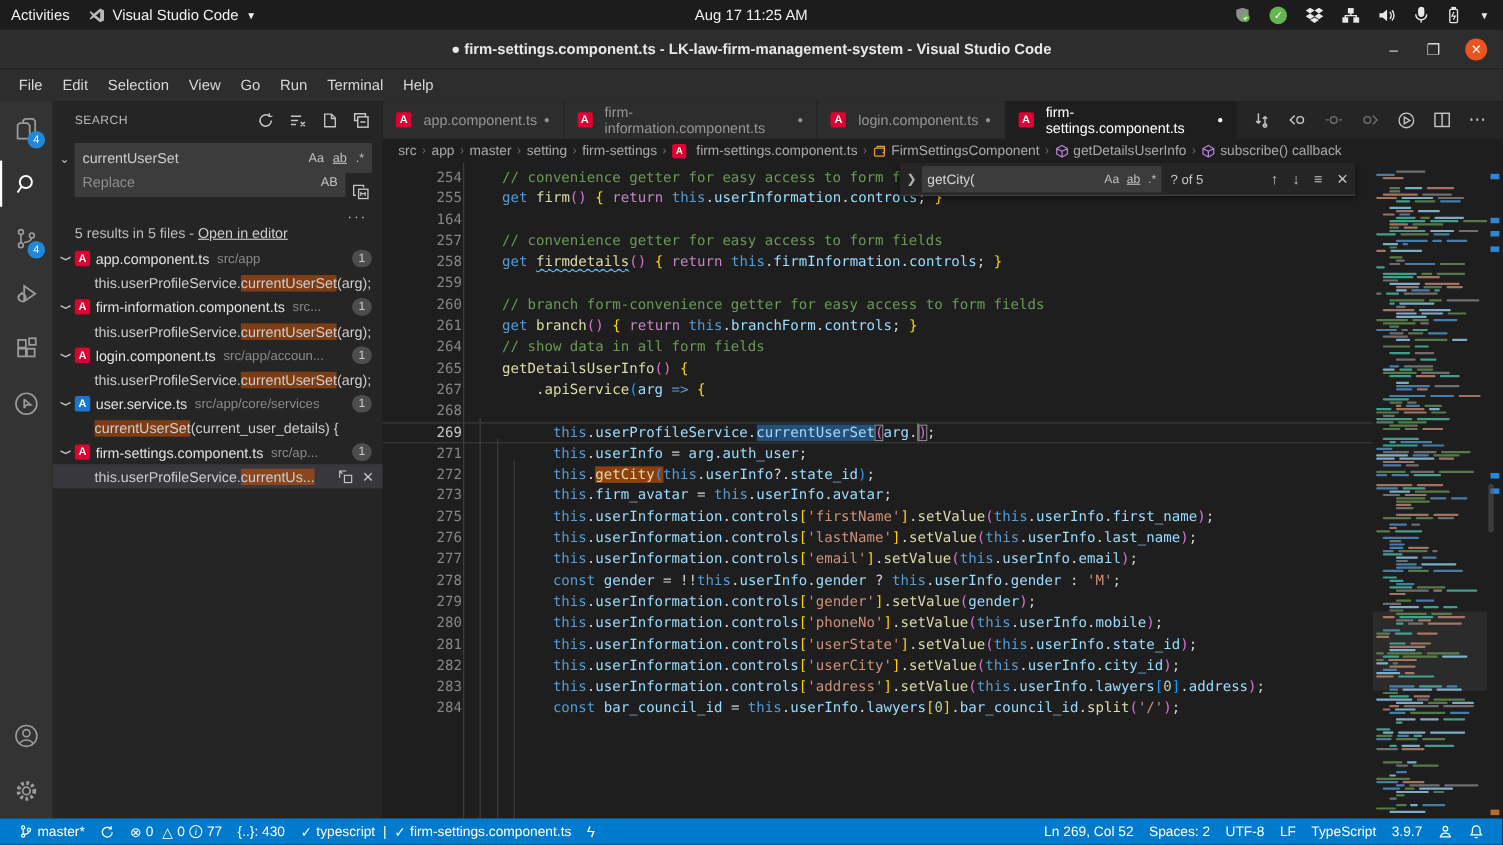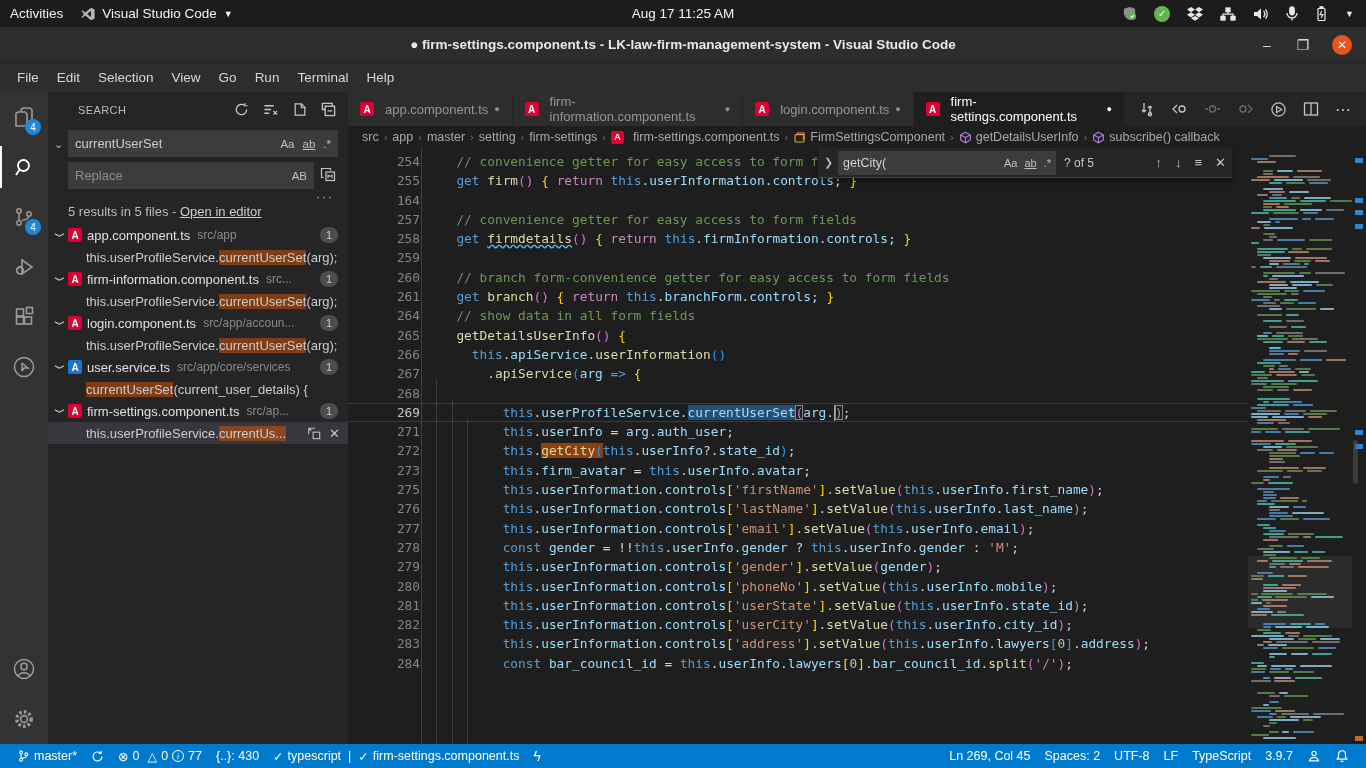--- a/index.html
+++ b/index.html
@@ -34,32 +34,32 @@
   #activitybar{position:absolute;left:0;top:92px;width:48px;height:652px;background:#333333;display:flex;flex-direction:column;align-items:center;}
   .act{position:relative;width:48px;height:50px;display:flex;align-items:center;justify-content:center;color:#9b9b9b;}
   .act.active{color:#fff;}
   .act.active::before{content:"";position:absolute;left:0;top:4px;bottom:4px;width:2px;background:#fff;}
   .act .badge{position:absolute;right:7px;bottom:7px;min-width:16px;height:16px;border-radius:9px;background:#2188d9;color:#fff;
     font-size:10px;display:flex;align-items:center;justify-content:center;padding:0 3px;}
   #activitybar .spacer{flex:1;}
 
   
   #sidebar{position:absolute;left:48px;top:92px;width:300px;height:652px;background:#252526;color:#cccccc;font-size:13px;overflow:hidden;}
-  .sb-head{display:flex;align-items:center;height:35px;padding:0 12px 0 30px;}
+  .sb-head{display:flex;align-items:center;height:35px;padding:0 12px 0 20px;}
   .sb-title{font-size:11px;letter-spacing:.4px;color:#bbbbbb;}
   .sb-head .tools{margin-left:auto;display:flex;gap:14px;color:#c5c5c5;}
   .sb-chevron{position:absolute;left:6px;top:46px;color:#c5c5c5;font-size:11px;}
   .inputbox{position:absolute;left:20px;right:10px;height:27px;background:#3c3c3c;border:1px solid #3c3c3c;
     display:flex;align-items:center;color:#cccccc;}
   .inputbox input{flex:1;background:transparent;border:0;outline:0;color:#cccccc;font-size:13px;padding:0 6px;font-family:"Liberation Sans",sans-serif;}
   .inputbox input::placeholder{color:#8e8e8e;}
   .inputbox .opts{display:flex;align-items:center;gap:8px;padding-right:6px;color:#c0c0c0;font-size:11.5px;}
   .opt-ab{text-decoration:underline;}
   #search-box{top:38px;}
-  #replace-box{top:70px;right:34px;}
+  #replace-box{top:60px;right:34px;}
   .replace-all-btn{position:absolute;right:12px;top:74px;color:#c5c5c5;}
   .sb-more{position:absolute;right:14px;top:98px;color:#c5c5c5;letter-spacing:2px;font-size:12px;}
   .sb-summary{position:absolute;left:20px;top:112px;color:#bbbbbb;}
   .sb-summary a{color:#cccccc;text-decoration:underline;}
   #results{position:absolute;left:0;top:132px;right:0;bottom:0;}
   .trow{height:22px;display:flex;align-items:center;white-space:nowrap;overflow:hidden;}
   .trow .twist{width:16px;margin-left:4px;color:#c5c5c5;font-size:9px;display:flex;justify-content:center;}
   .fico{width:14px;height:14px;border-radius:2px;color:#fff;font-size:10px;font-weight:bold;display:flex;align-items:center;justify-content:center;margin-right:5px;}
   .fico.red{background:#dd0031;} .fico.blue{background:#1976d2;}
   .trow .fname{color:#e0e0e0;margin-right:7px;}
@@ -527,21 +527,20 @@
           <div class="code-line"><span class="ln">254</span><span class="code"><span class="t-cm">  // convenience getter for easy access to form fields</span></span></div>
           <div class="code-line"><span class="ln">255</span><span class="code"><span class="t-kw">  get </span><span class="t-fn">firm</span><span class="t-b2">()</span><span class="t-pun"> </span><span class="t-b1">{</span><span class="t-pun"> </span><span class="t-ctl">return</span><span class="t-pun"> </span><span class="t-kw">this</span><span class="t-pun">.</span><span class="t-prop">userInformation</span><span class="t-pun">.</span><span class="t-prop">controls</span><span class="t-pun">; </span><span class="t-b1">}</span></span></div>
           <div class="code-line"><span class="ln">164</span><span class="code"></span></div>
           <div class="code-line"><span class="ln">257</span><span class="code"><span class="t-cm">  // convenience getter for easy access to form fields</span></span></div>
           <div class="code-line"><span class="ln">258</span><span class="code"><span class="t-kw">  get </span><span class="t-fn m-squig">firmdetails</span><span class="t-b2">()</span><span class="t-pun"> </span><span class="t-b1">{</span><span class="t-pun"> </span><span class="t-ctl">return</span><span class="t-pun"> </span><span class="t-kw">this</span><span class="t-pun">.</span><span class="t-prop">firmInformation</span><span class="t-pun">.</span><span class="t-prop">controls</span><span class="t-pun">; </span><span class="t-b1">}</span></span></div>
           <div class="code-line"><span class="ln">259</span><span class="code"></span></div>
           <div class="code-line"><span class="ln">260</span><span class="code"><span class="t-cm">  // branch form-convenience getter for easy access to form fields</span></span></div>
           <div class="code-line"><span class="ln">261</span><span class="code"><span class="t-kw">  get </span><span class="t-fn">branch</span><span class="t-b2">()</span><span class="t-pun"> </span><span class="t-b1">{</span><span class="t-pun"> </span><span class="t-ctl">return</span><span class="t-pun"> </span><span class="t-kw">this</span><span class="t-pun">.</span><span class="t-prop">branchForm</span><span class="t-pun">.</span><span class="t-prop">controls</span><span class="t-pun">; </span><span class="t-b1">}</span></span></div>
           <div class="code-line"><span class="ln">264</span><span class="code"><span class="t-cm">  // show data in all form fields</span></span></div>
           <div class="code-line"><span class="ln">265</span><span class="code"><span class="t-fn">  getDetailsUserInfo</span><span class="t-b2">()</span><span class="t-pun"> </span><span class="t-b1">{</span></span></div>
-          <div class="code-line"><span class="ln">266</span><span class="code"><span class="t-kw">    this</span><span class="t-pun">.</span><span class="t-prop">apiService</span><span class="t-pun">.</span><span class="t-fn">userInformation</span><span class="t-b3">()</span></span></div>
           <div class="code-line"><span class="ln">267</span><span class="code"><span class="t-pun">      .</span><span class="t-fn">apiService</span><span class="t-b3">(</span><span class="t-prop">arg</span><span class="t-pun"> </span><span class="t-kw">=&gt;</span><span class="t-pun"> </span><span class="t-b1">{</span></span></div>
           <div class="code-line"><span class="ln">268</span><span class="code"></span></div>
           <div class="code-line cur"><span class="ln">269</span><span class="code"><span class="t-kw">        this</span><span class="t-pun">.</span><span class="t-prop">userProfileService</span><span class="t-pun">.</span><span class="t-prop m-sel">currentUserSet</span><span class="t-b2 m-bm">(</span><span class="t-prop">arg</span><span class="t-pun">.</span><span class="cursor"></span><span class="t-b2 m-bm">)</span><span class="t-pun">;</span></span></div>
           <div class="code-line"><span class="ln">271</span><span class="code"><span class="t-kw">        this</span><span class="t-pun">.</span><span class="t-prop">userInfo</span><span class="t-pun"> = </span><span class="t-prop">arg</span><span class="t-pun">.</span><span class="t-prop">auth_user</span><span class="t-pun">;</span></span></div>
           <div class="code-line"><span class="ln">272</span><span class="code"><span class="t-kw">        this</span><span class="t-pun">.</span><span class="t-fn m-fm">getCity</span><span class="t-b3 m-fm">(</span><span class="t-kw">this</span><span class="t-pun">.</span><span class="t-prop">userInfo</span><span class="t-pun">?.</span><span class="t-prop">state_id</span><span class="t-b3">)</span><span class="t-pun">;</span></span></div>
           <div class="code-line"><span class="ln">273</span><span class="code"><span class="t-kw">        this</span><span class="t-pun">.</span><span class="t-prop">firm_avatar</span><span class="t-pun"> = </span><span class="t-kw">this</span><span class="t-pun">.</span><span class="t-prop">userInfo</span><span class="t-pun">.</span><span class="t-prop">avatar</span><span class="t-pun">;</span></span></div>
           <div class="code-line"><span class="ln">275</span><span class="code"><span class="t-kw">        this</span><span class="t-pun">.</span><span class="t-prop">userInformation</span><span class="t-pun">.</span><span class="t-prop">controls</span><span class="t-b1">[</span><span class="t-str">'firstName'</span><span class="t-b1">]</span><span class="t-pun">.</span><span class="t-fn">setValue</span><span class="t-b2">(</span><span class="t-kw">this</span><span class="t-pun">.</span><span class="t-prop">userInfo</span><span class="t-pun">.</span><span class="t-prop">first_name</span><span class="t-b2">)</span><span class="t-pun">;</span></span></div>
           <div class="code-line"><span class="ln">276</span><span class="code"><span class="t-kw">        this</span><span class="t-pun">.</span><span class="t-prop">userInformation</span><span class="t-pun">.</span><span class="t-prop">controls</span><span class="t-b1">[</span><span class="t-str">'lastName'</span><span class="t-b1">]</span><span class="t-pun">.</span><span class="t-fn">setValue</span><span class="t-b2">(</span><span class="t-kw">this</span><span class="t-pun">.</span><span class="t-prop">userInfo</span><span class="t-pun">.</span><span class="t-prop">last_name</span><span class="t-b2">)</span><span class="t-pun">;</span></span></div>
           <div class="code-line"><span class="ln">277</span><span class="code"><span class="t-kw">        this</span><span class="t-pun">.</span><span class="t-prop">userInformation</span><span class="t-pun">.</span><span class="t-prop">controls</span><span class="t-b1">[</span><span class="t-str">'email'</span><span class="t-b1">]</span><span class="t-pun">.</span><span class="t-fn">setValue</span><span class="t-b2">(</span><span class="t-kw">this</span><span class="t-pun">.</span><span class="t-prop">userInfo</span><span class="t-pun">.</span><span class="t-prop">email</span><span class="t-b2">)</span><span class="t-pun">;</span></span></div>
           <div class="code-line"><span class="ln">278</span><span class="code"><span class="t-kw">        const </span><span class="t-prop">gender</span><span class="t-pun"> = !!</span><span class="t-kw">this</span><span class="t-pun">.</span><span class="t-prop">userInfo</span><span class="t-pun">.</span><span class="t-prop">gender</span><span class="t-pun"> ? </span><span class="t-kw">this</span><span class="t-pun">.</span><span class="t-prop">userInfo</span><span class="t-pun">.</span><span class="t-prop">gender</span><span class="t-pun"> : </span><span class="t-str">'M'</span><span class="t-pun">;</span></span></div>
@@ -947,21 +946,21 @@
           <span>typescript</span>
         <span style="padding:0 3px;">|</span>
         <span>✓</span>
           <span>firm-settings.component.ts</span>
       </span>
       <span class="sb-item">
         <span style="font-size:14px;">ϟ</span>
       </span>
     </div>
     <div class="sb-right">
-      <span class="sb-item">Ln 269, Col 45</span>
+      <span class="sb-item">Ln 269, Col 52</span>
       <span class="sb-item">Spaces: 2</span>
       <span class="sb-item">UTF-8</span>
       <span class="sb-item">LF</span>
       <span class="sb-item">TypeScript</span>
       <span class="sb-item">3.9.7</span>
       <span class="sb-item">
         <span class="ico">
           <svg width="14" height="14" viewBox="0 0 16 16" stroke="#fff" fill="none" stroke-width="1.3">
               <circle cx="8" cy="5" r="2.4"></circle>
               <path d="M2.8 13.5a5.4 5.4 0 0 1 10.4 0Z"></path>

